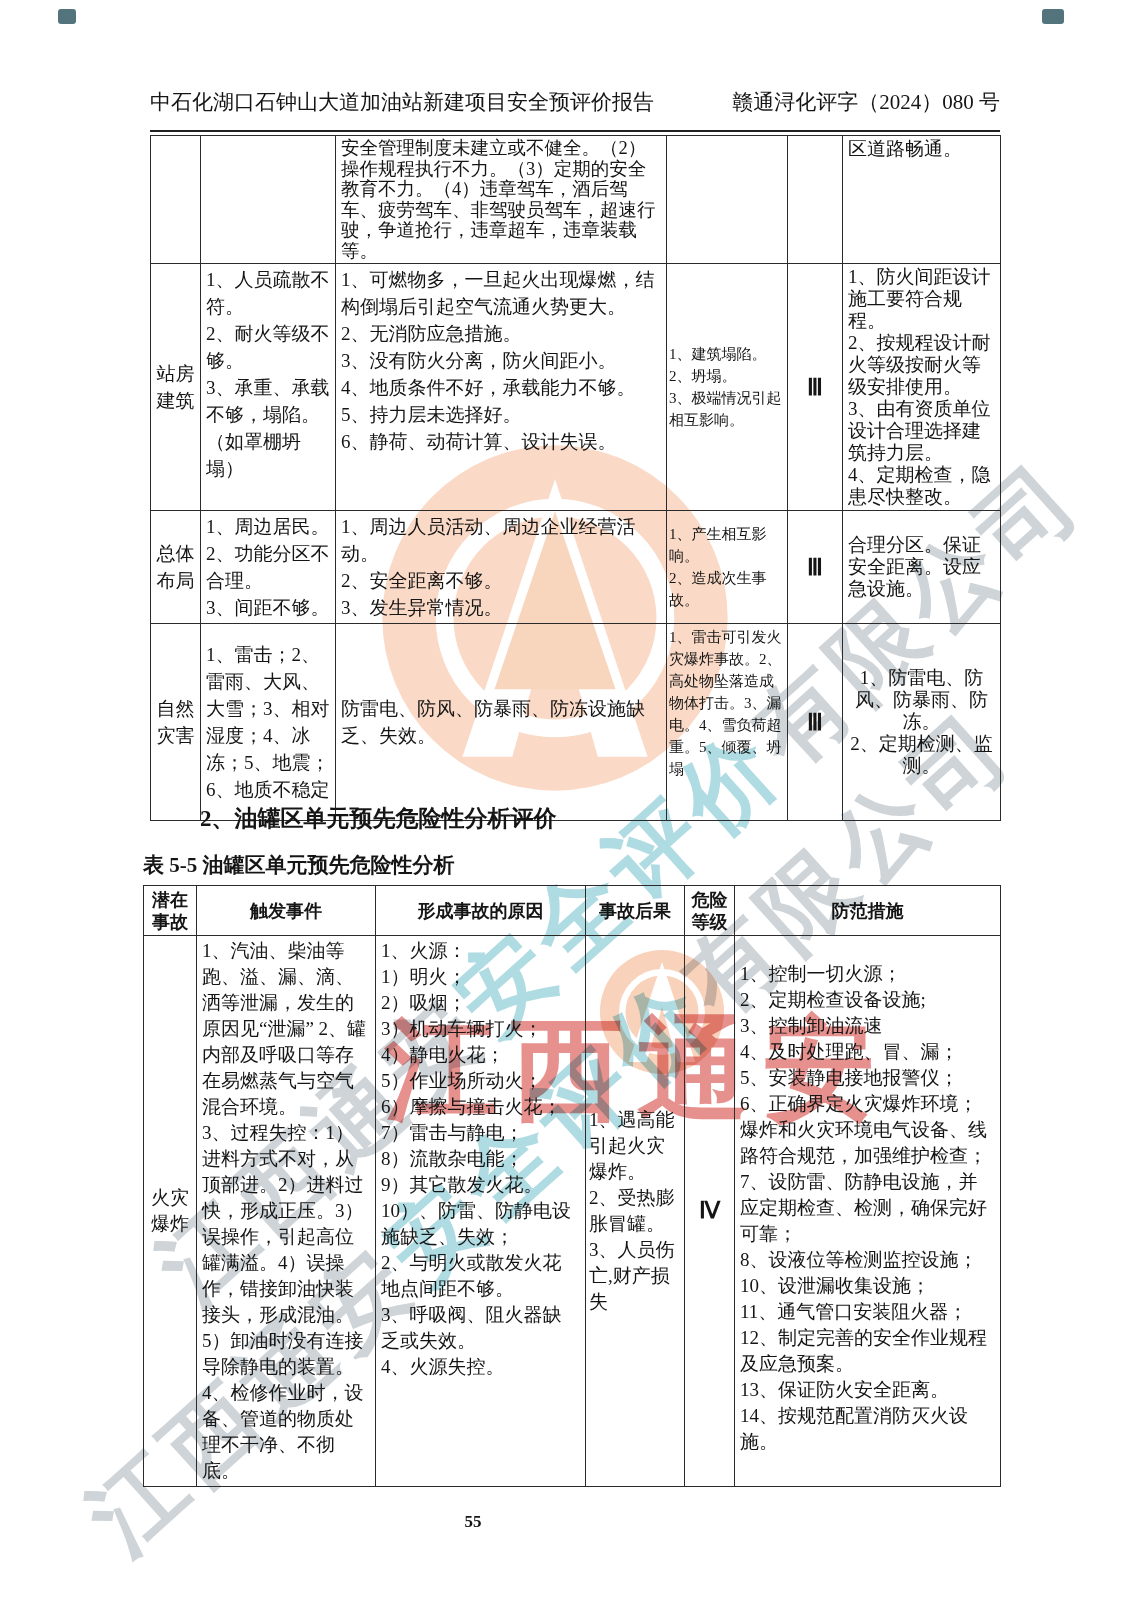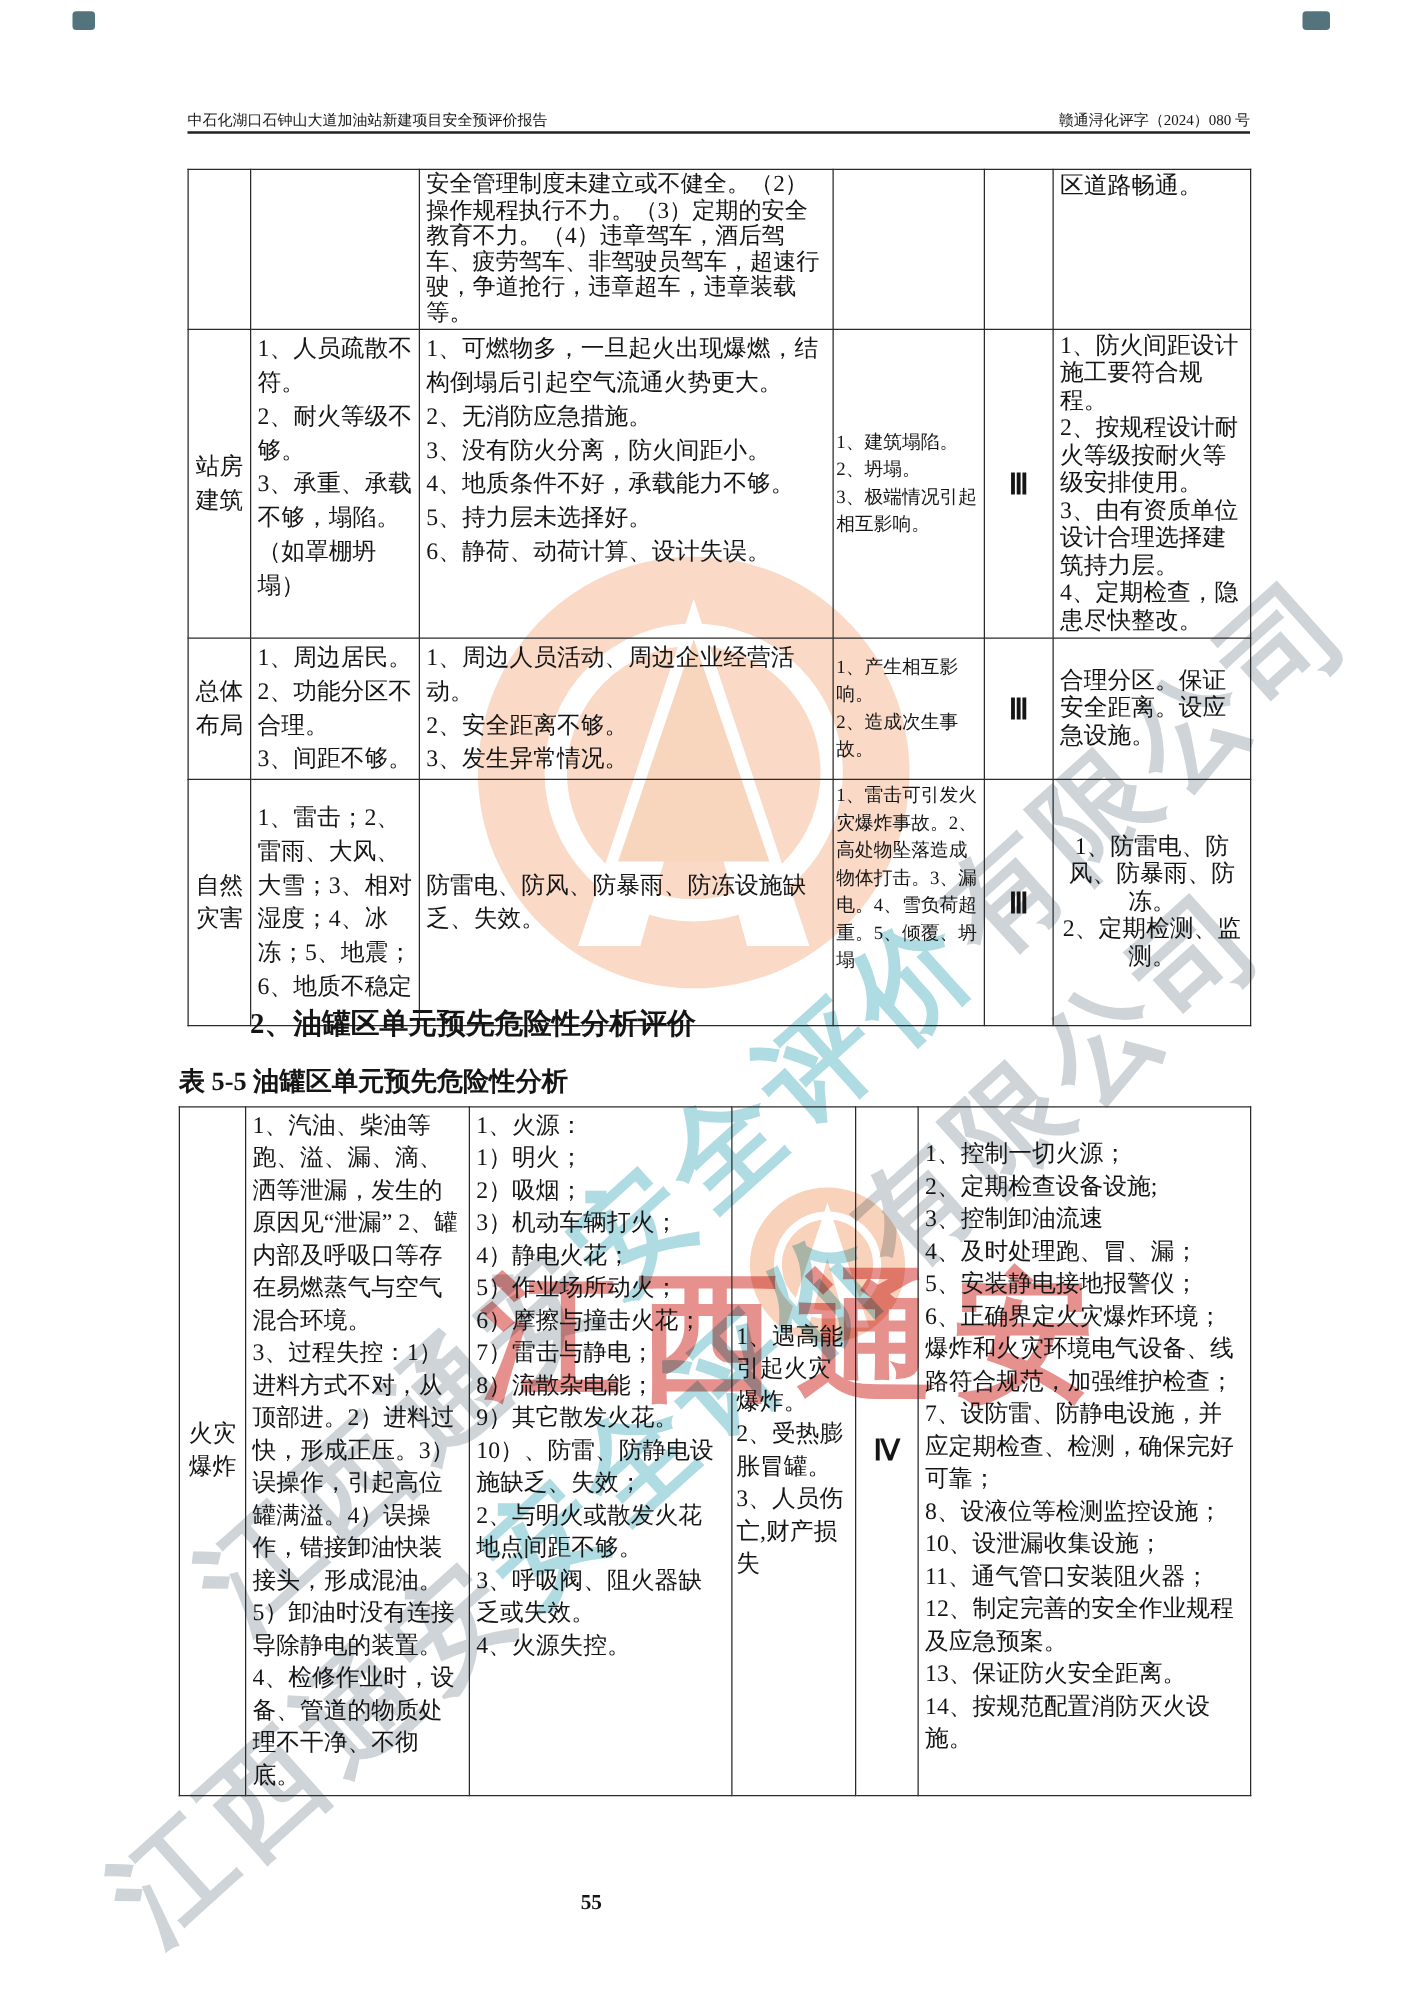--- a/index.html
+++ b/index.html
@@ -21,22 +21,22 @@
   #diag2{left:-100px;top:1070px;}
   .wm-red{
     left:385px;top:995px;font-size:112px;font-weight:bold;letter-spacing:14px;
     color:rgba(205,35,30,0.50);white-space:nowrap;
   }
   .logo{position:absolute;pointer-events:none;mix-blend-mode:multiply;}
   .artifact{position:absolute;background:rgba(25,70,80,0.75);border-radius:3px;}
   
   .hdr{
     position:absolute;left:150px;top:88px;width:850px;
-    font-size:12px;display:flex;justify-content:space-between;
-    border-bottom:2px solid #222;
+    font-size:21px;display:flex;justify-content:space-between;
+    border-bottom:2px solid #222;padding-bottom:14px;
   }
   
   table{border-collapse:collapse;table-layout:fixed;position:absolute;z-index:1;}
   td,th{border:1.5px solid #2b2b2b;padding:2px 5px;vertical-align:middle;
         font-size:19px;line-height:27px;overflow:hidden;}
   .pre{white-space:pre-line;}
   .top{vertical-align:top;}
   .ctr{text-align:center;}
   .lvl{text-align:center;font-weight:bold;font-size:23px;font-family:"Liberation Serif",serif;}
   #t1{left:150px;top:135px;width:850px;}
@@ -150,20 +150,28 @@
 <table id="t2">
   <colgroup>
     <col style="width:53px">
       <col style="width:179px">
       <col style="width:210px">
     <col style="width:99px">
       <col style="width:50px">
       <col style="width:266px">
   </colgroup>
   <tbody>
+      <tr style="height:50px">
+    <th>潜在事故</th>
+    <th>触发事件</th>
+    <th>形成事故的原因</th>
+    <th>事故后果</th>
+    <th>危险等级</th>
+    <th>防范措施</th>
+  </tr>
   <tr style="height:527px">
     <td class="ctr">火灾爆炸</td>
     <td class="pre top">1、汽油、柴油等跑、溢、漏、滴、洒等泄漏，发生的原因见“泄漏” 2、罐内部及呼吸口等存在易燃蒸气与空气混合环境。
 3、过程失控：1）进料方式不对，从顶部进。2）进料过快，形成正压。3）误操作，引起高位罐满溢。4）误操作，错接卸油快装接头，形成混油。
 5）卸油时没有连接导除静电的装置。
 4、检修作业时，设备、管道的物质处理不干净、不彻底。</td>
     <td class="pre top">1、火源：
 1）明火；
 2）吸烟；
 3）机动车辆打火；

